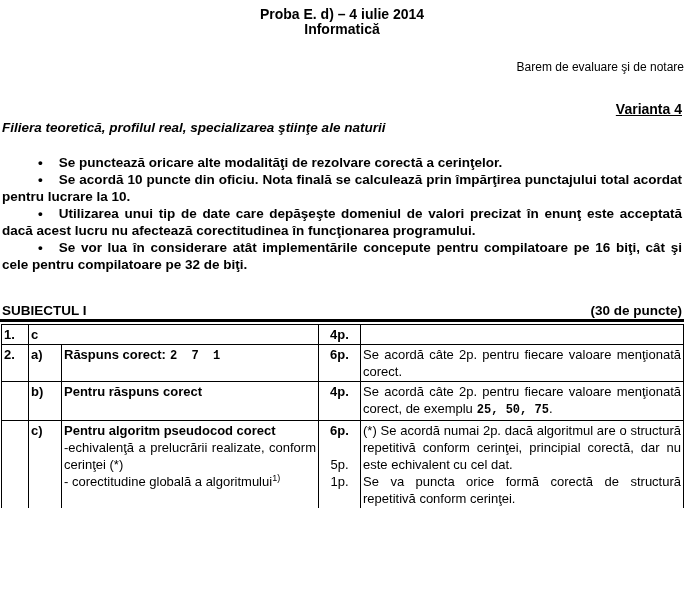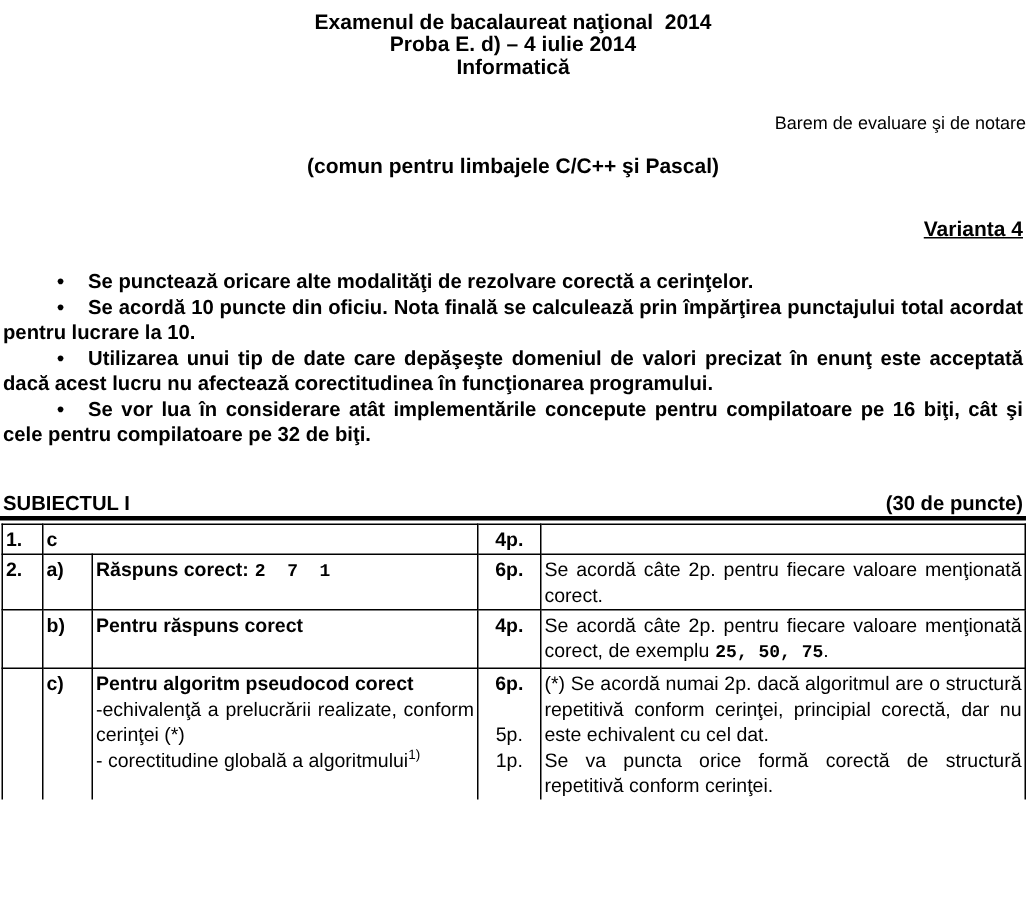--- a/index.html
+++ b/index.html
@@ -113,29 +113,28 @@
   }
   .ptline { display: block; height: 17px; }
   sup.fnote { font-size: 9px; line-height: 0; vertical-align: super; }
 </style>
 </head>
 <body>
 
 <div class="page">
 
   <div class="header">
-    <div class="hline">Examenul de bacalaureat naţional  2014</div>
     <div class="hline">Proba E. d) – 4 iulie 2014</div>
     <div class="hline">Informatică</div>
   </div>
 
   <div class="barem-title">Barem de evaluare şi de notare</div>
-  <div class="barem-subtitle">(comun pentru limbajele C/C++ şi Pascal)</div>
 
   <div class="variant">Varianta 4</div>
+  <div class="filiera">Filiera teoretică, profilul real, specializarea ştiinţe ale naturii</div>
 
   <div class="notes">
     <p class="note"><span class="dot">•</span><span>Se punctează oricare alte modalităţi de rezolvare corectă a cerinţelor.</span></p>
     <p class="note"><span class="dot">•</span><span>Se acordă 10 puncte din oficiu. Nota finală se calculează prin împărţirea punctajului total acordat pentru lucrare la 10.</span></p>
     <p class="note"><span class="dot">•</span><span>Utilizarea unui tip de date care depăşeşte domeniul de valori precizat în enunţ este acceptată dacă acest lucru nu afectează corectitudinea în funcţionarea programului.</span></p>
     <p class="note"><span class="dot">•</span><span>Se vor lua în considerare atât implementările concepute pentru compilatoare pe 16 biţi, cât şi cele pentru compilatoare pe 32 de biţi.</span></p>
   </div>
 
   <div class="subject-line">
     <span>SUBIECTUL I</span>

